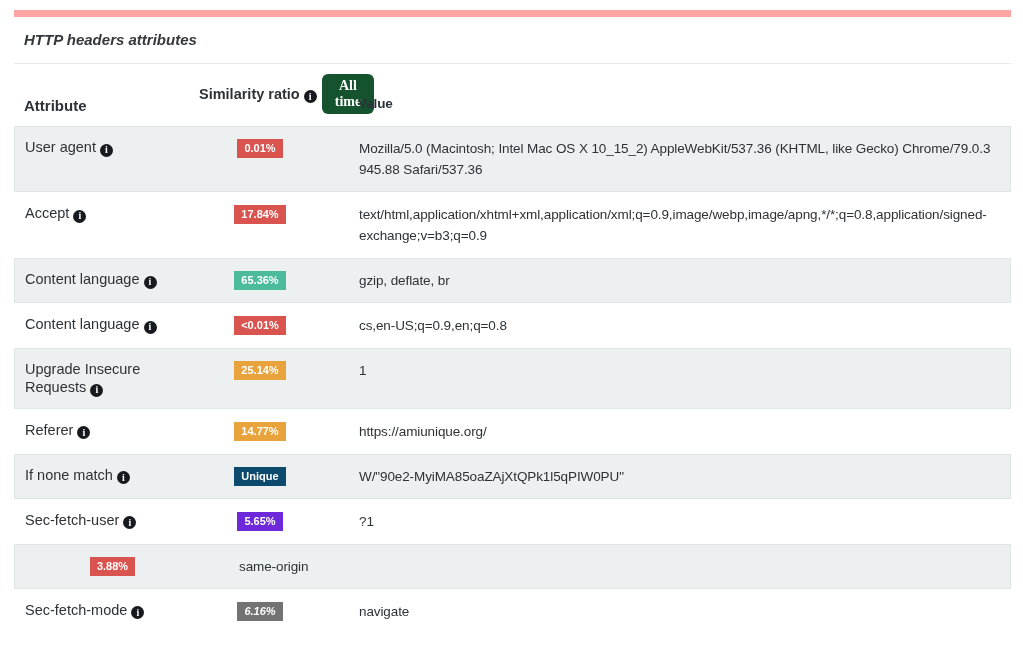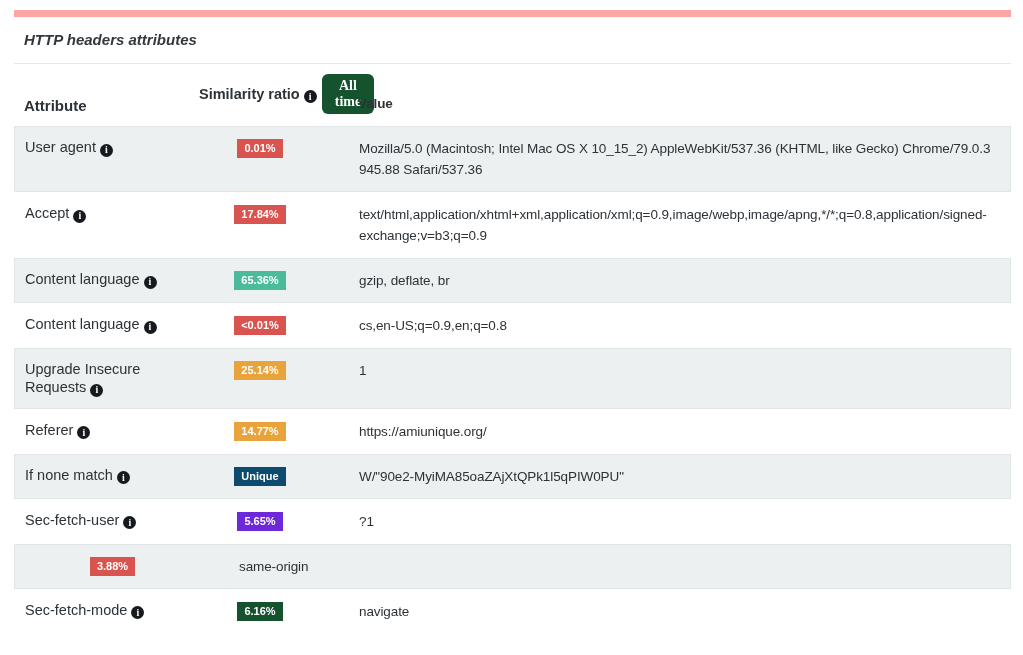--- a/index.html
+++ b/index.html
@@ -192,19 +192,19 @@
   <div class="grid row">
     <div class="cell-ratio">
       <span class="badge" style="background-color: rgb(217, 83, 79);">3.88%</span>
     </div>
     <div class="cell-value">same-origin</div>
   </div>
 
   <div class="grid row">
     <div class="cell-attr"><span class="attr-text">Sec-fetch-mode</span><span class="info-icon">i</span></div>
     <div class="cell-ratio">
-      <span class="badge" style="background-color: #14532d;">6.16%</span>
+      <span class="badge" style="background-color: #737373; font-style: italic;">6.16%</span>
     </div>
     <div class="cell-value">navigate</div>
   </div>
 </div>
 
 </div>
 
 </body></html>

